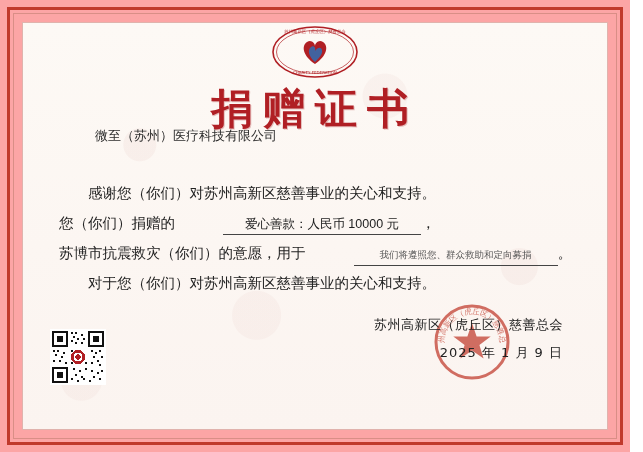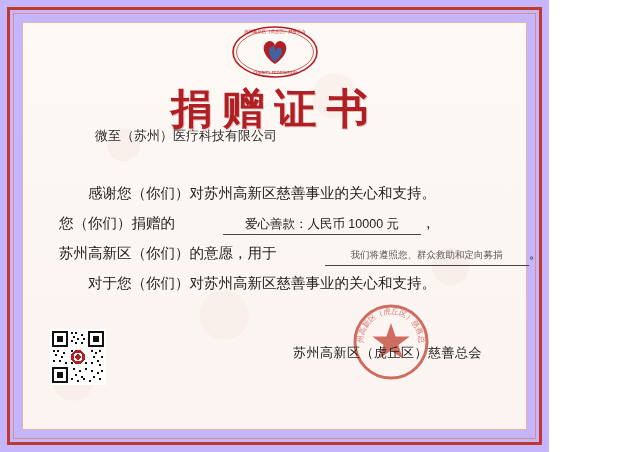--- a/index.html
+++ b/index.html
@@ -9,23 +9,23 @@
   }
   body {
     width: 643px;
     height: 452px;
     font-family: "DejaVu Sans", "Liberation Sans", sans-serif;
     overflow: hidden;
   }
 
   #certificate {
     position: relative;
-    width: 549px;
+    width: 630px;
     height: 452px;
-    background: #c4b5fd;
+    background: #fca5a5;
     box-sizing: border-box;
   }
 
   
   .border-outer {
     position: absolute;
     left: 7px; top: 7px; right: 7px; bottom: 7px;
     border: 3px solid #c0392b;
     box-sizing: border-box;
   }
@@ -195,21 +195,21 @@
     <div class="title">捐赠证书</div>
 
     <div class="recipient">微至（苏州）医疗科技有限公司</div>
 
     <div class="body-text">
       <div class="p1">感谢您（你们）对苏州高新区慈善事业的关心和支持。</div>
       <div class="p2">
         <span>您（你们）捐赠的</span><span class="fill-line">爱心善款：人民币 10000 元</span><span>，</span>
       </div>
       <div class="p3">
-        <span>苏州高新区（你们）的意愿，用于</span><span class="fill-line purpose">我们将遵照您、群众救助和定向募捐</span><span>。</span>
+        <span>苏博市抗震救灾（你们）的意愿，用于</span><span class="fill-line purpose">我们将遵照您、群众救助和定向募捐</span><span>。</span>
       </div>
       <div class="p4">对于您（你们）对苏州高新区慈善事业的关心和支持。</div>
     </div>
 
     <div class="qr">
       <svg width="56" height="56" viewBox="0 0 56 56" shape-rendering="crispEdges">
         <rect width="56" height="56" fill="#ffffff"></rect>
         <g fill="#111">
           <rect x="2" y="2" width="16" height="16"></rect>
             <rect x="4" y="4" width="12" height="12" fill="#fff"></rect>
@@ -281,16 +281,17 @@
         <path d="M39 20 l4.6 13.4 14.1 .2 -11.3 8.4 4.2 13.5 -11.6-8.1 -11.6 8.1 4.2-13.5 -11.3-8.4 14.1-.2z" fill="#c0392b"></path>
         <path id="seal-top" d="M 11 39 A 28 28 0 0 1 67 39" fill="none"></path>
         <text font-size="7.5" fill="#c0392b" font-family="DejaVu Sans, sans-serif">
           <textPath href="#seal-top" startOffset="50%" text-anchor="middle">苏州高新区（虎丘区）慈善总会</textPath>
         </text>
       </svg>
     </div>
 
     <div class="signature">
       <div class="sig-org">苏州高新区（虎丘区）慈善总会</div>
+      <div class="sig-date">2025 年 1 月 9 日</div>
     </div>
 
   </div>
 </div>
 
 </body></html>

